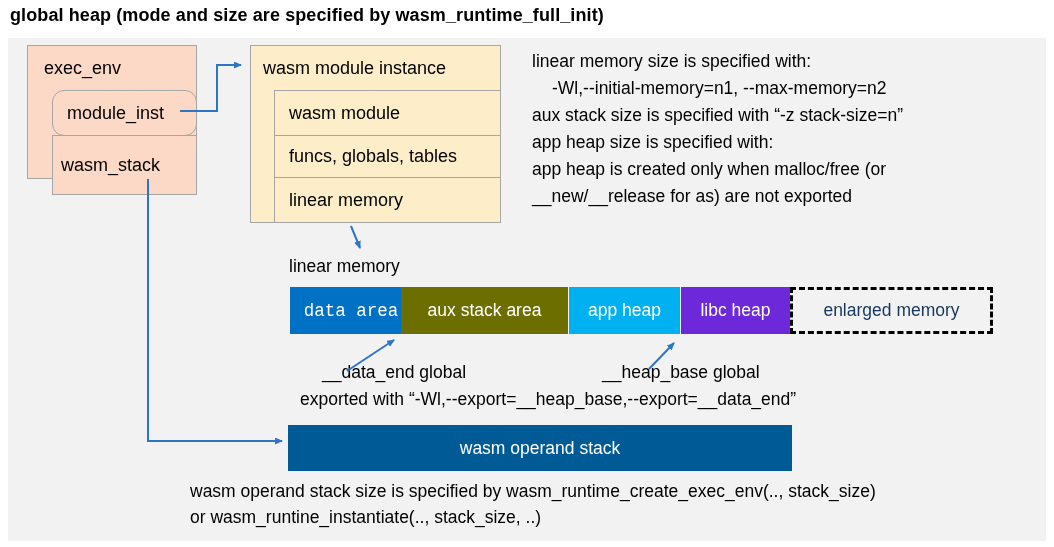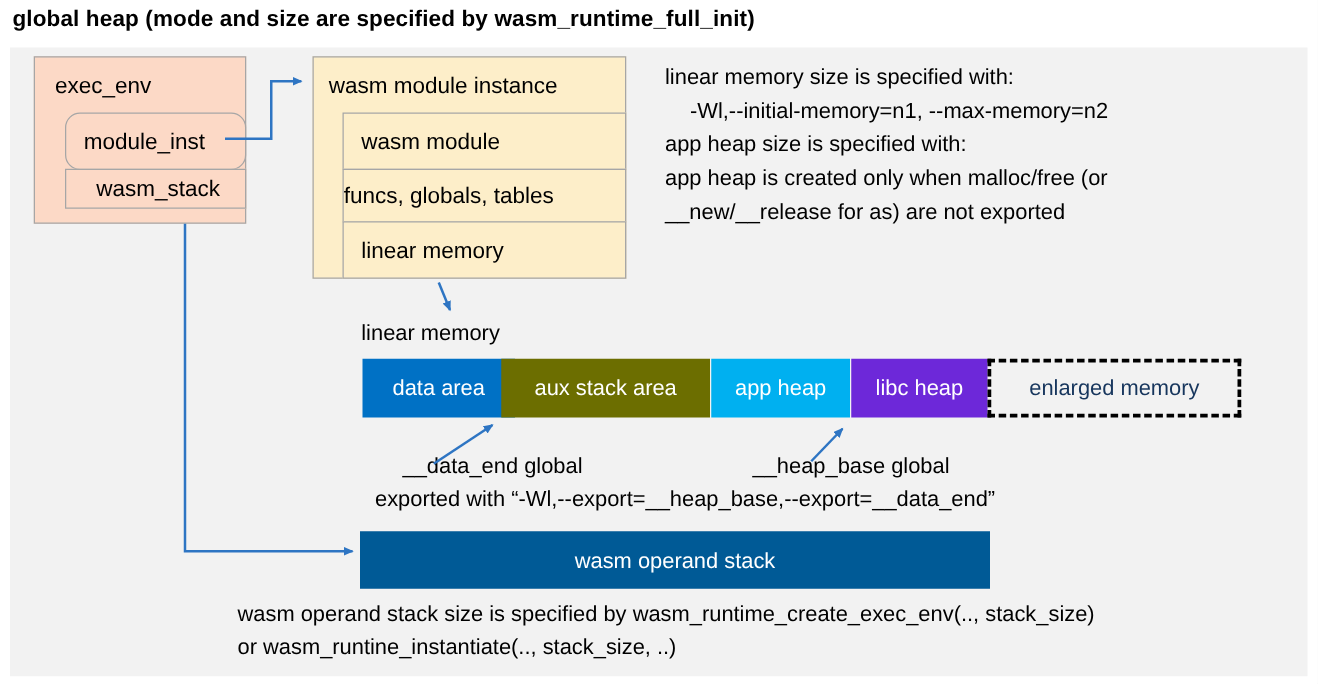--- a/index.html
+++ b/index.html
@@ -33,23 +33,23 @@
     display: flex;
     align-items: center;
   }
   .pink  { background: #fcd9c6; }
   .cream { background: #fdeec9; }
   .outer-exec { left: 27px; top: 45px; width: 170px; height: 134px; align-items: flex-start; }
   .outer-mod  { left: 250px; top: 45px; width: 251px; height: 178px; align-items: flex-start; }
   .box-header { height: 45px; display: flex; align-items: center; padding-left: 16px; }
   .outer-mod .box-header { padding-left: 12px; }
   .row-mi { left: 52px; top: 90px;  width: 145px; height: 46px; padding-left: 14px; border-radius: 12px; }
-  .row-ws { left: 52px; top: 135px; width: 145px; height: 32px; padding-left: 24px; }
+  .row-ws { left: 52px; top: 135px; width: 145px; height: 60px; padding-left: 8px; }
   .row-m0 { left: 274px; top: 90px;  width: 227px; height: 46px; padding-left: 14px; }
-  .row-m1 { left: 274px; top: 135px; width: 227px; height: 43px; }
+  .row-m1 { left: 274px; top: 135px; width: 227px; height: 43px; padding-left: 14px; }
   .row-m2 { left: 274px; top: 177px; width: 227px; height: 46px; padding-left: 14px; }
   .notes {
     position: absolute;
     left: 532px; top: 48px;
     font-size: 17.5px;
     line-height: 27px;
     white-space: nowrap;
   }
   .note-line.indent { padding-left: 20px; }
   .lm-label {
@@ -59,21 +59,21 @@
   }
   .seg {
     position: absolute;
     top: 287px; height: 47px;
     box-sizing: border-box;
     display: flex; align-items: center; justify-content: center;
     font-size: 17.5px;
     color: #fff;
     white-space: nowrap;
   }
-  .seg0 { left: 290px; width: 122px; }
+  .seg0 { left: 290px; width: 122px; font-family: Liberation Mono, monospace; }
   .seg1 { left: 401px; width: 167px; }
   .seg2 { left: 569px; width: 111px; }
   .seg3 { left: 681px; width: 109px; }
   .seg4 { left: 790px; width: 203px; border: 3px dashed #000; }
   .ann {
     position: absolute;
     font-size: 17.5px;
     white-space: nowrap;
   }
   .ann-data-end  { left: 322px; top: 362px; }
@@ -119,20 +119,21 @@
   <div class="box cream outer-mod">
     <div class="box-header">wasm module instance</div>
   </div>
   <div class="box cream row-m0">wasm module</div>
   <div class="box cream row-m1">funcs, globals, tables</div>
   <div class="box cream row-m2">linear memory</div>
 
   <div class="notes">
     <div class="note-line">linear memory size is specified with:</div>
     <div class="note-line indent">-Wl,--initial-memory=n1, --max-memory=n2</div>
+    <div class="note-line">aux stack size is specified with “-z stack-size=n”</div>
     <div class="note-line">app heap size is specified with:</div>
     <div class="note-line">app heap is created only when malloc/free (or</div>
     <div class="note-line">__new/__release for as) are not exported</div>
   </div>
 
   <div class="lm-label">linear memory</div>
 
   <div class="seg seg0" style="background-color: rgb(0, 113, 197); color: rgb(255, 255, 255);">data area</div>
   <div class="seg seg1" style="background-color: rgb(108, 110, 0); color: rgb(255, 255, 255);">aux stack area</div>
   <div class="seg seg2" style="background-color: rgb(0, 176, 240); color: rgb(255, 255, 255);">app heap</div>

